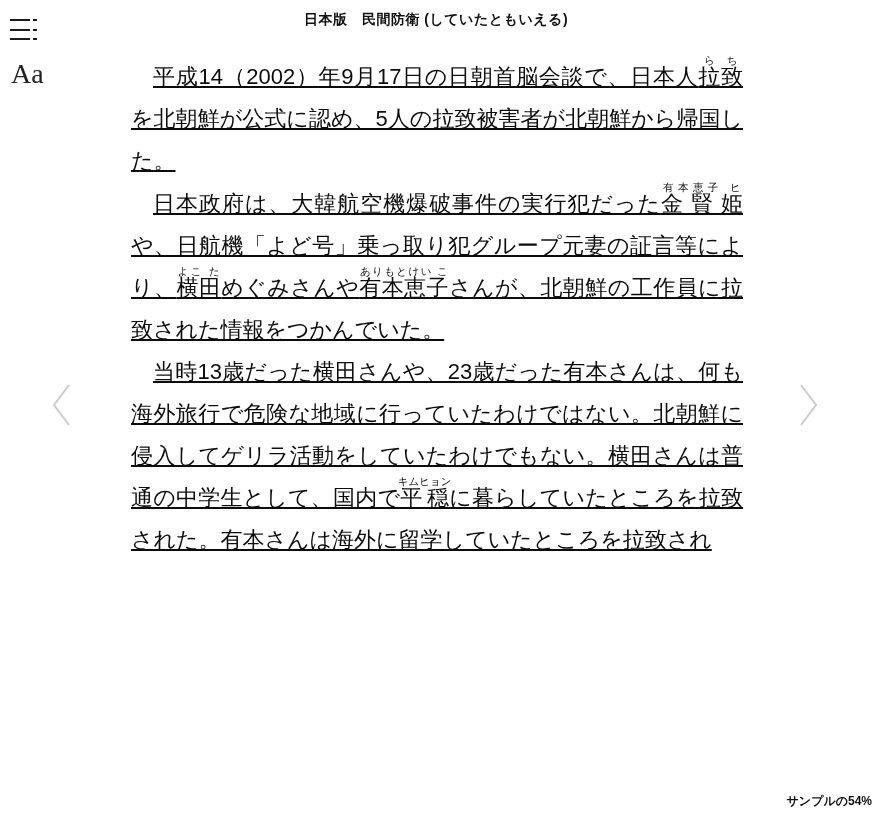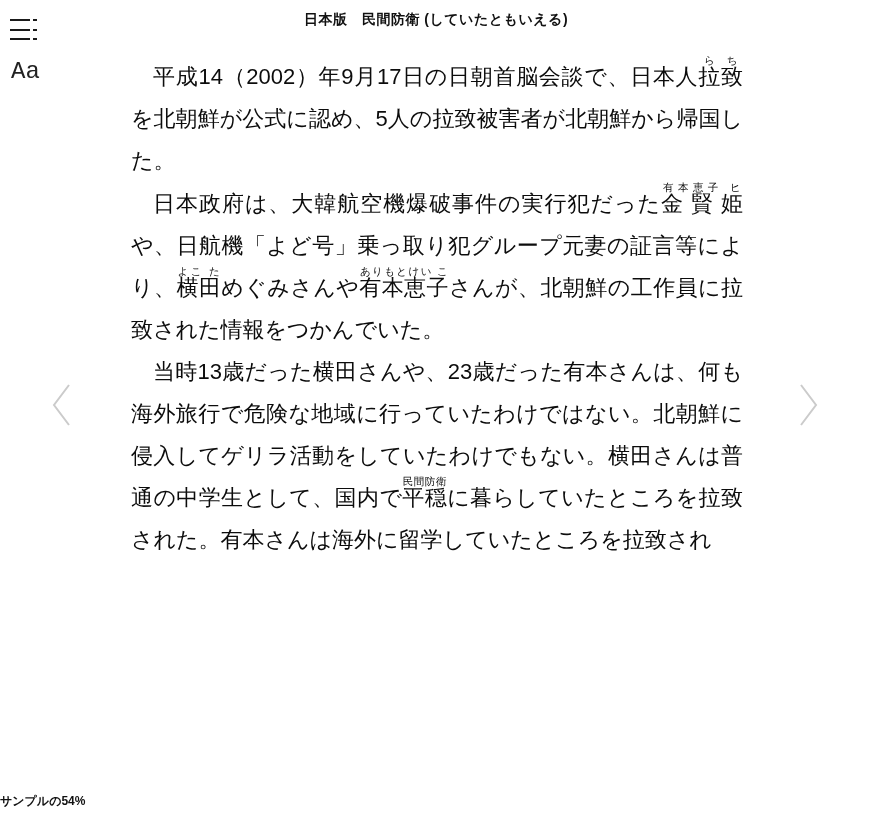--- a/index.html
+++ b/index.html
@@ -39,25 +39,25 @@
     display: flex;
     justify-content: space-between;
     height: 2px;
   }
   .toc-line { width: 20px; height: 2px; background: #1a1a1a; }
   .toc-dot  { width: 4px;  height: 2px; background: #1a1a1a; }
 
   .font-btn {
     position: absolute;
     left: 11px; top: 58px;
-    font-size: 24px;
+    font-size: 28px;
     color: #222222;
     background: none; border: none; padding: 0;
     cursor: pointer;
-    font-family: Liberation Mono, monospace;
+    font-family: Liberation Serif, serif;
   }
 
   
   .nav-btn {
     position: absolute;
     top: 381px;
     width: 28px; height: 48px;
     background: none; border: none; padding: 0;
     cursor: pointer;
   }
@@ -72,34 +72,35 @@
     width: 612px;
   }
   .page-text p {
     margin: 0;
     font-size: 22px;
     line-height: 42px;
     color: #0c0c0c;
     text-align: justify;
     text-indent: 1em;
     font-family: "Liberation Sans", sans-serif;
+    text-decoration: underline;
   }
   ruby { ruby-align: space-around; }
   rt {
     font-size: 10.5px;
     line-height: 1;
     color: #0c0c0c;
     font-weight: normal;
   }
 
   
   .progress-label {
     position: absolute;
     bottom: 7px; left: 0; right: 0;
-    text-align: left;
+    text-align: right;
     font-size: 12px;
     color: #111111;
     font-weight: bold;
   }
 </style>
 </head>
 <body>
 
 <div class="page">
 
@@ -133,18 +134,18 @@
     <span>
       <svg width="28" height="48" viewBox="0 0 28 48">
         <polyline points="7,4 22,24 7,44" fill="none" stroke="#cbcbcb" stroke-width="2"></polyline>
       </svg>
     </span>
   </button>
 
   <div class="page-text">
       <p>平成14（2002）年9月17日の日朝首脳会談で、日本人<ruby>拉<rt>ら</rt></ruby><ruby>致<rt>ち</rt></ruby>を北朝鮮が公式に認め、5人の拉致被害者が北朝鮮から帰国した。</p>
       <p>日本政府は、大韓航空機爆破事件の実行犯だった<ruby>金 賢 姫<rt>有本恵子 ヒ</rt></ruby>や、日航機「よど号」乗っ取り犯グループ元妻の証言等により、<ruby>横田<rt>よこ た</rt></ruby>めぐみさんや<ruby>有本恵子<rt>ありもとけい こ</rt></ruby>さんが、北朝鮮の工作員に拉致された情報をつかんでいた。</p>
-      <p>当時13歳だった横田さんや、23歳だった有本さんは、何も海外旅行で危険な地域に行っていたわけではない。北朝鮮に侵入してゲリラ活動をしていたわけでもない。横田さんは普通の中学生として、国内で<ruby>平穏<rt>民間防衛</rt></ruby>に暮らしていたところを拉致された。有本さんは海外に留学していたところを拉致され</p>
+      <p>当時13歳だった横田さんや、23歳だった有本さんは、何も海外旅行で危険な地域に行っていたわけではない。北朝鮮に侵入してゲリラ活動をしていたわけでもない。横田さんは普通の中学生として、国内で<ruby>平穏<rt>キムヒョン</rt></ruby>に暮らしていたところを拉致された。有本さんは海外に留学していたところを拉致され</p>
     </div>
 
   <div class="progress-label">サンプルの54%</div>
 
 </div>
 
 </body></html>

